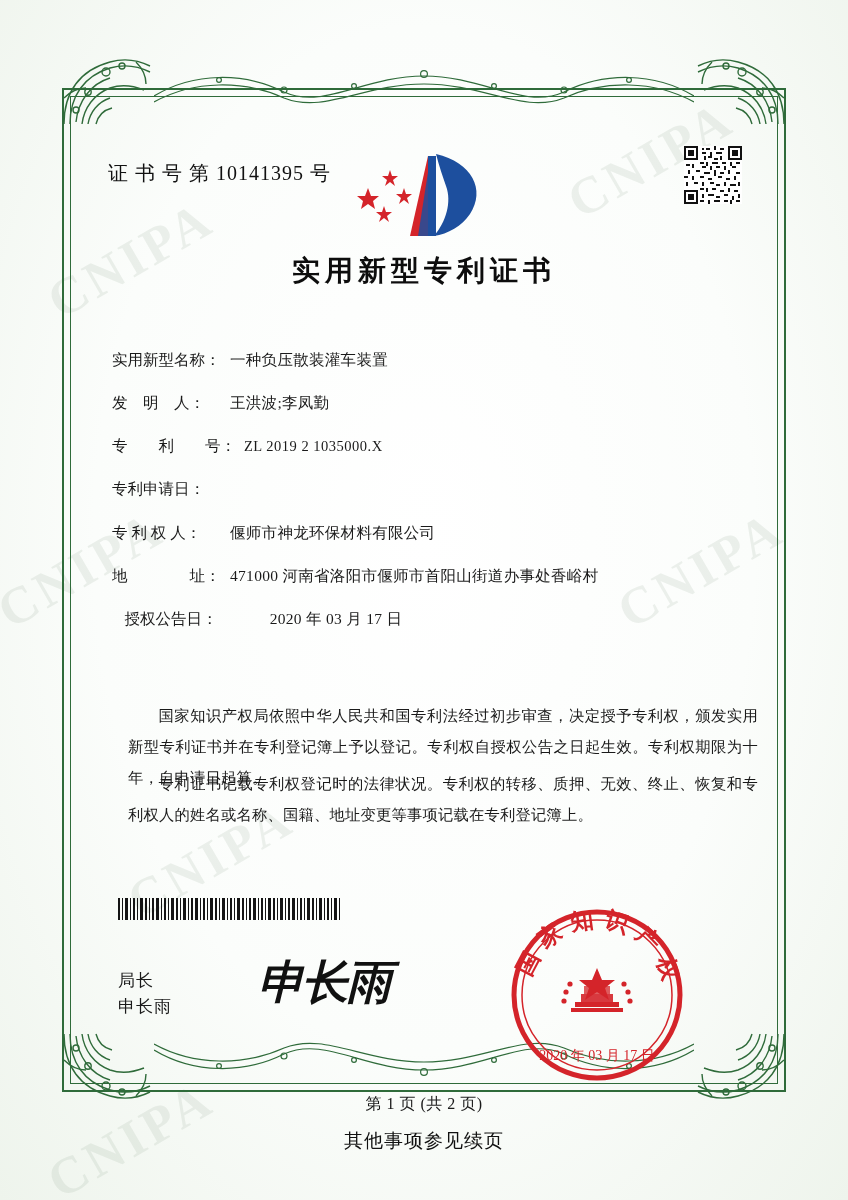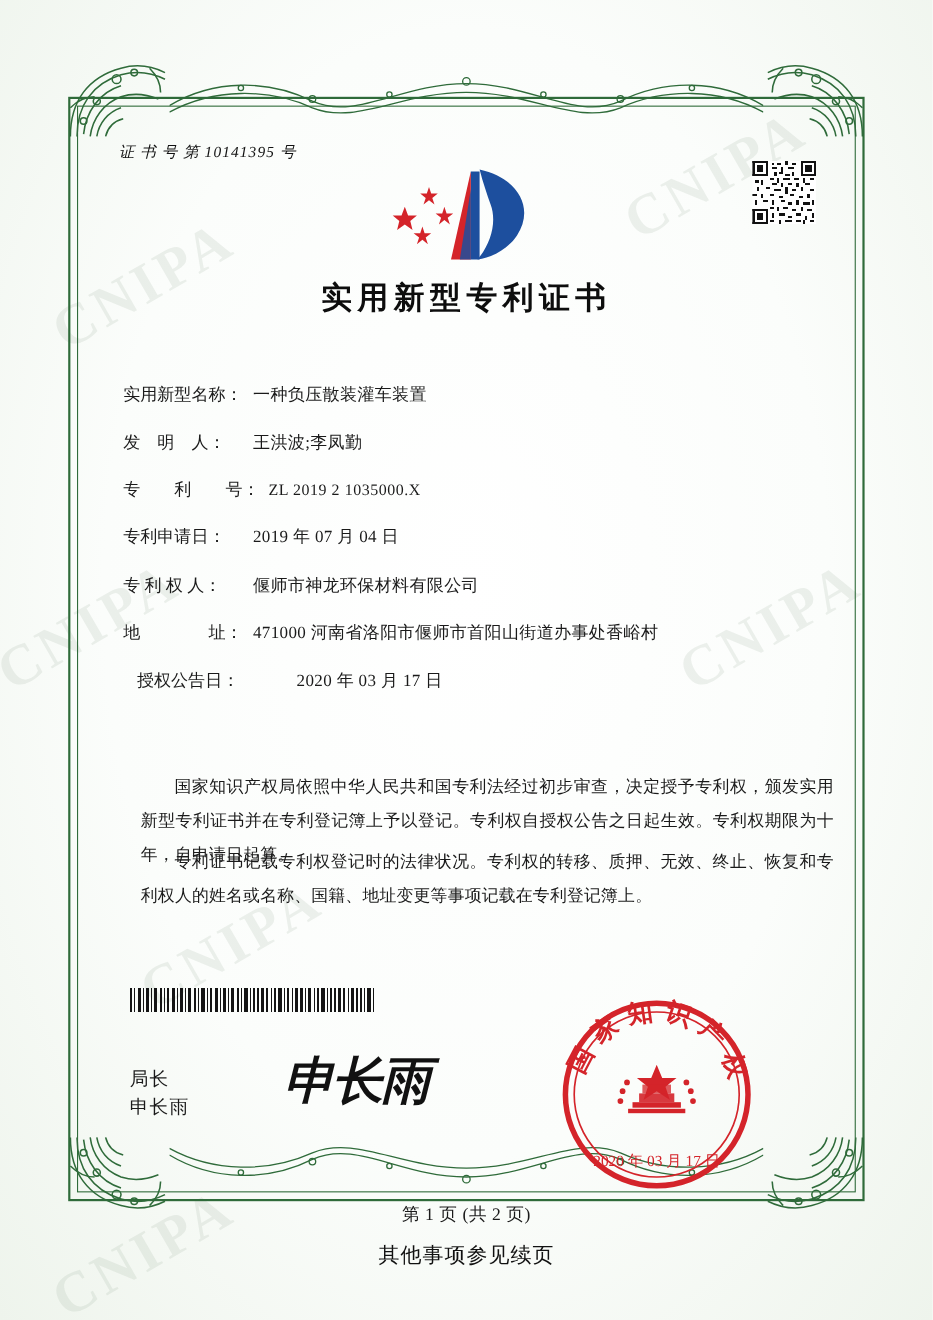--- a/index.html
+++ b/index.html
@@ -70,25 +70,24 @@
   .edge-bottom {
     position: absolute;
     left: 154px; top: 1040px;
     width: 540px; height: 44px;
     transform: scaleY(-1);
   }
 
   
   .cert-no {
     position: absolute;
-    left: 108px; top: 130px;
-    font-size: 14px;
+    left: 108px; top: 160px;
+    font-size: 20px;
     letter-spacing: 1px;
     color: #111;
-    font-style: italic;
   }
   .qr {
     position: absolute;
     right: 106px; top: 146px;
     width: 58px; height: 58px;
   }
   .logo {
     position: absolute;
     left: 50%;
     transform: translateX(-50%);
@@ -445,21 +444,20 @@
     <div class="field-row">
       <span class="f-label">发　明　人：</span>
       <span class="f-value">王洪波;李凤勤</span>
     </div>
     <div class="field-row">
       <span class="f-label">专　　利　　号：</span>
       <span class="f-value mono">ZL 2019 2 1035000.X</span>
     </div>
     <div class="field-row">
       <span class="f-label">专利申请日：</span>
-      <span class="f-value">2019 年 07 月 04 日</span>
     </div>
     <div class="field-row">
       <span class="f-label">专 利 权 人：</span>
       <span class="f-value">偃师市神龙环保材料有限公司</span>
     </div>
     <div class="field-row">
       <span class="f-label">地　　　　址：</span>
       <span class="f-value">471000 河南省洛阳市偃师市首阳山街道办事处香峪村</span>
     </div>
     <div class="row-two">

